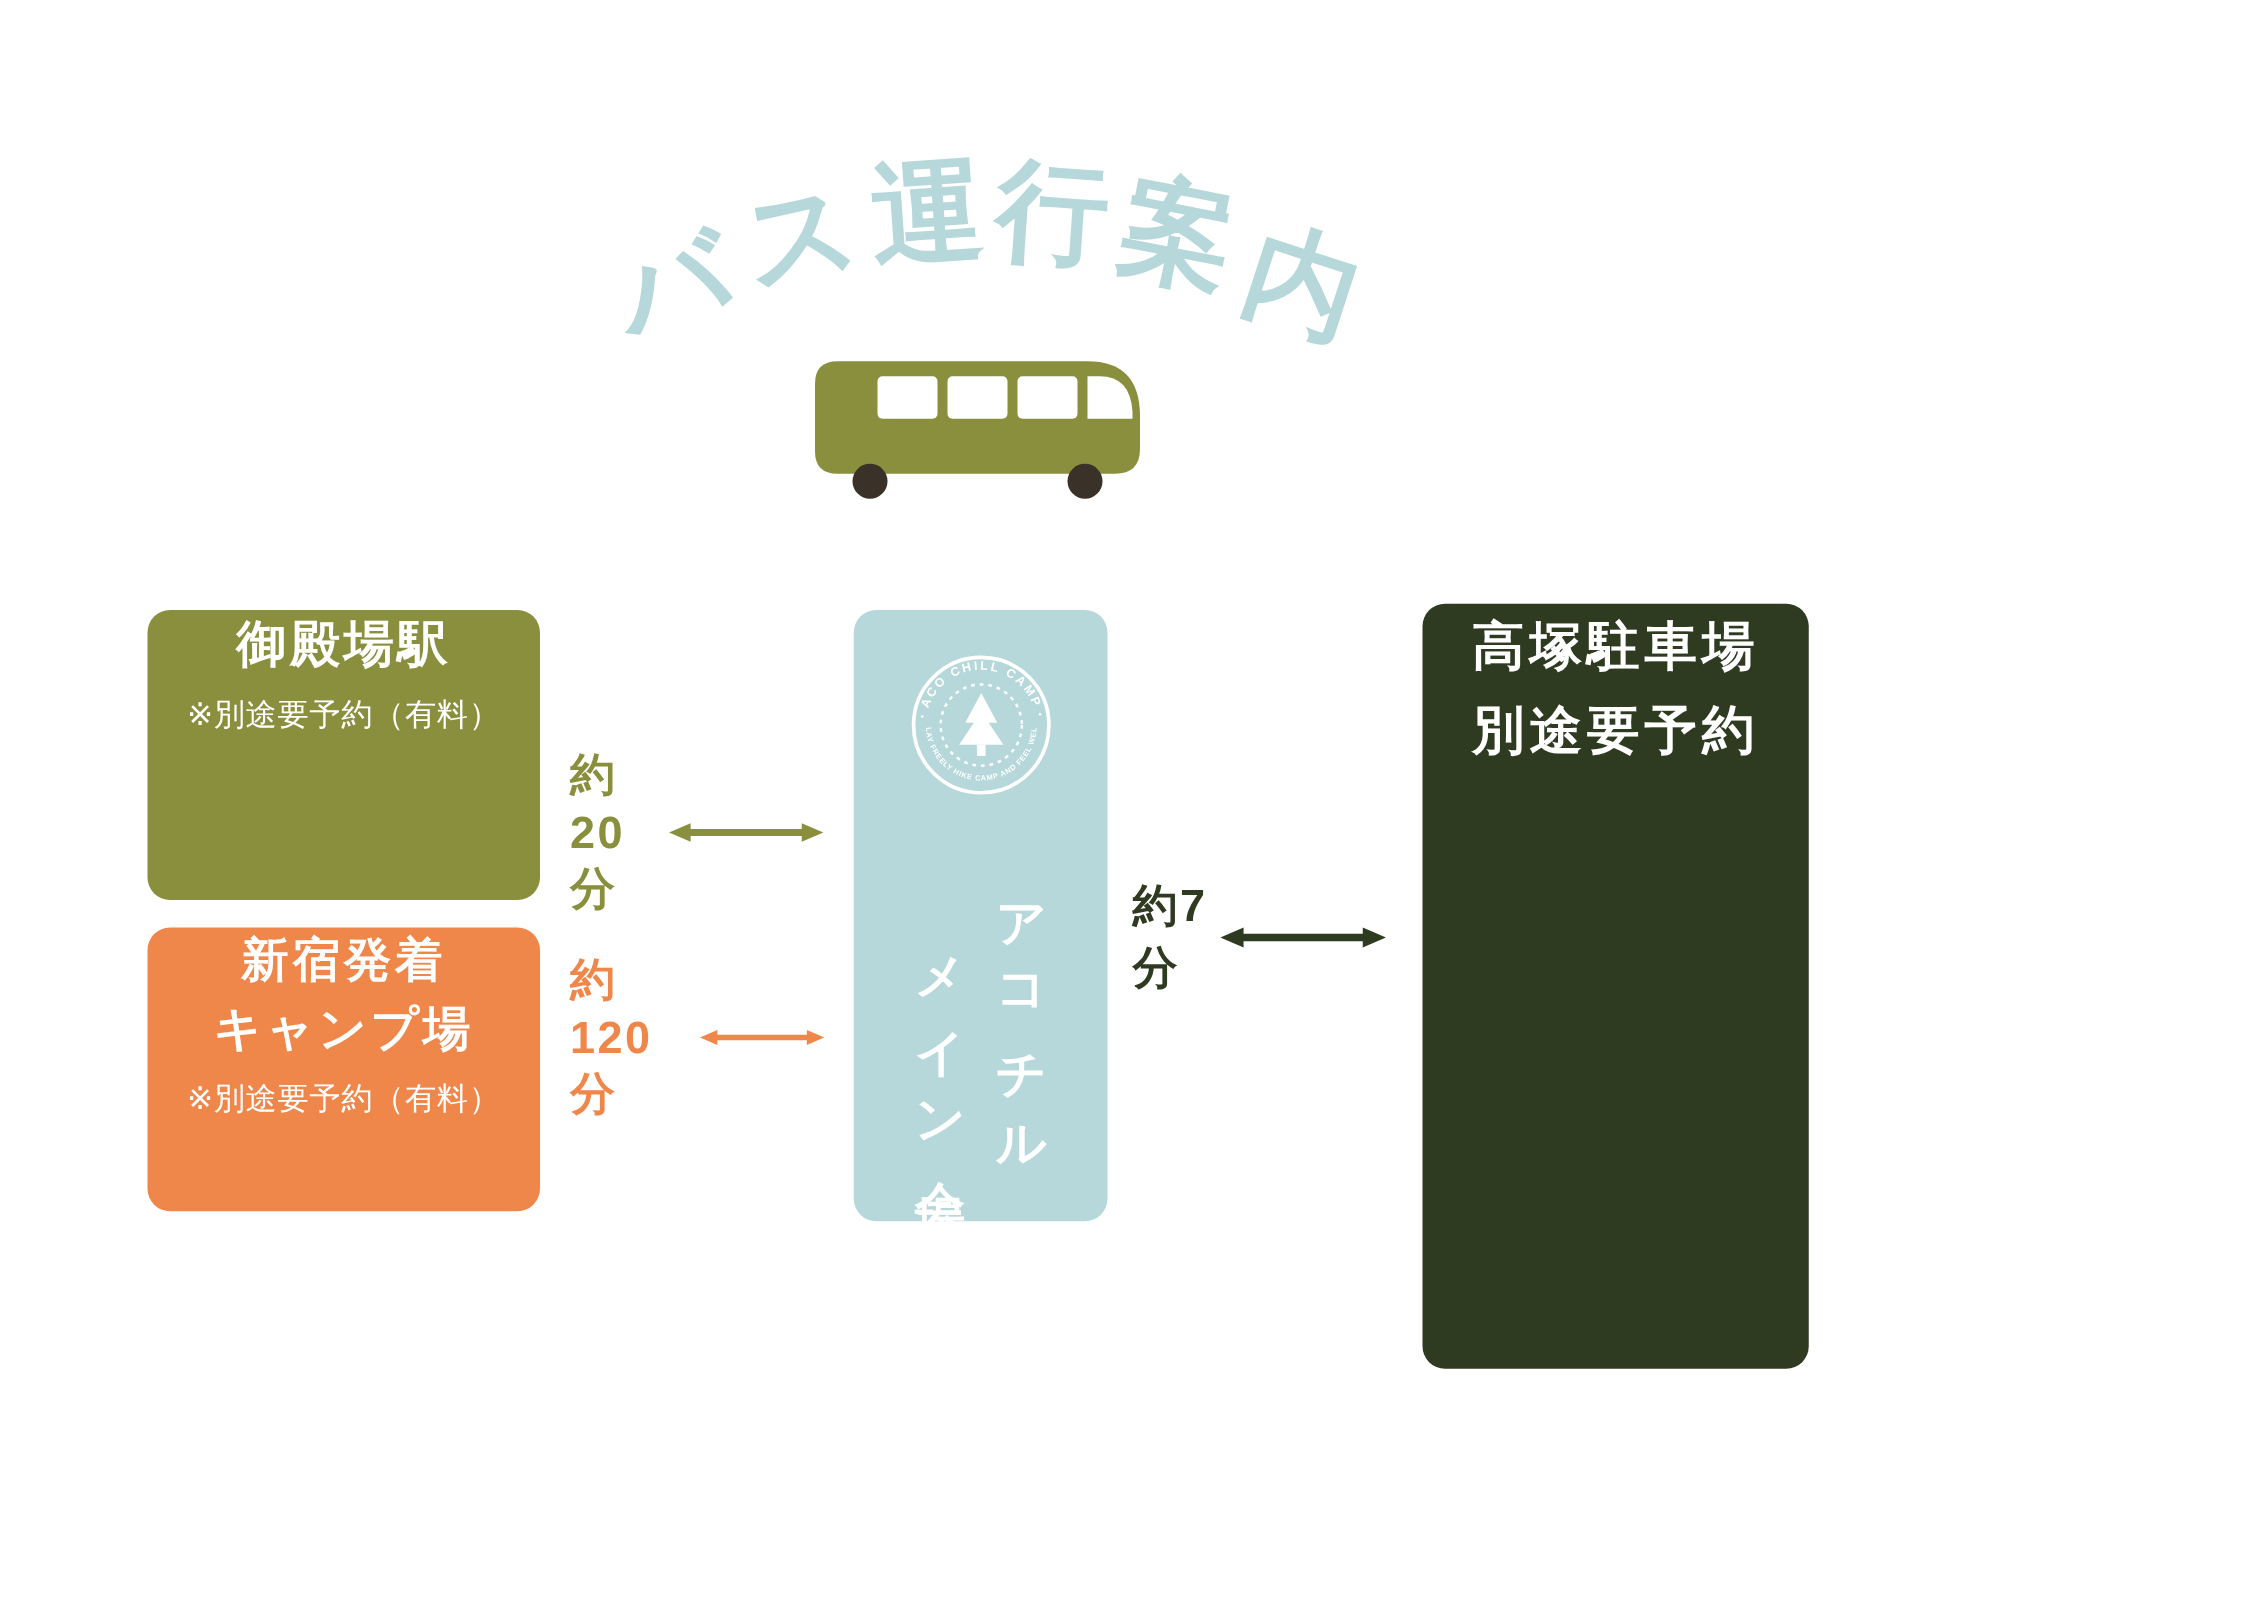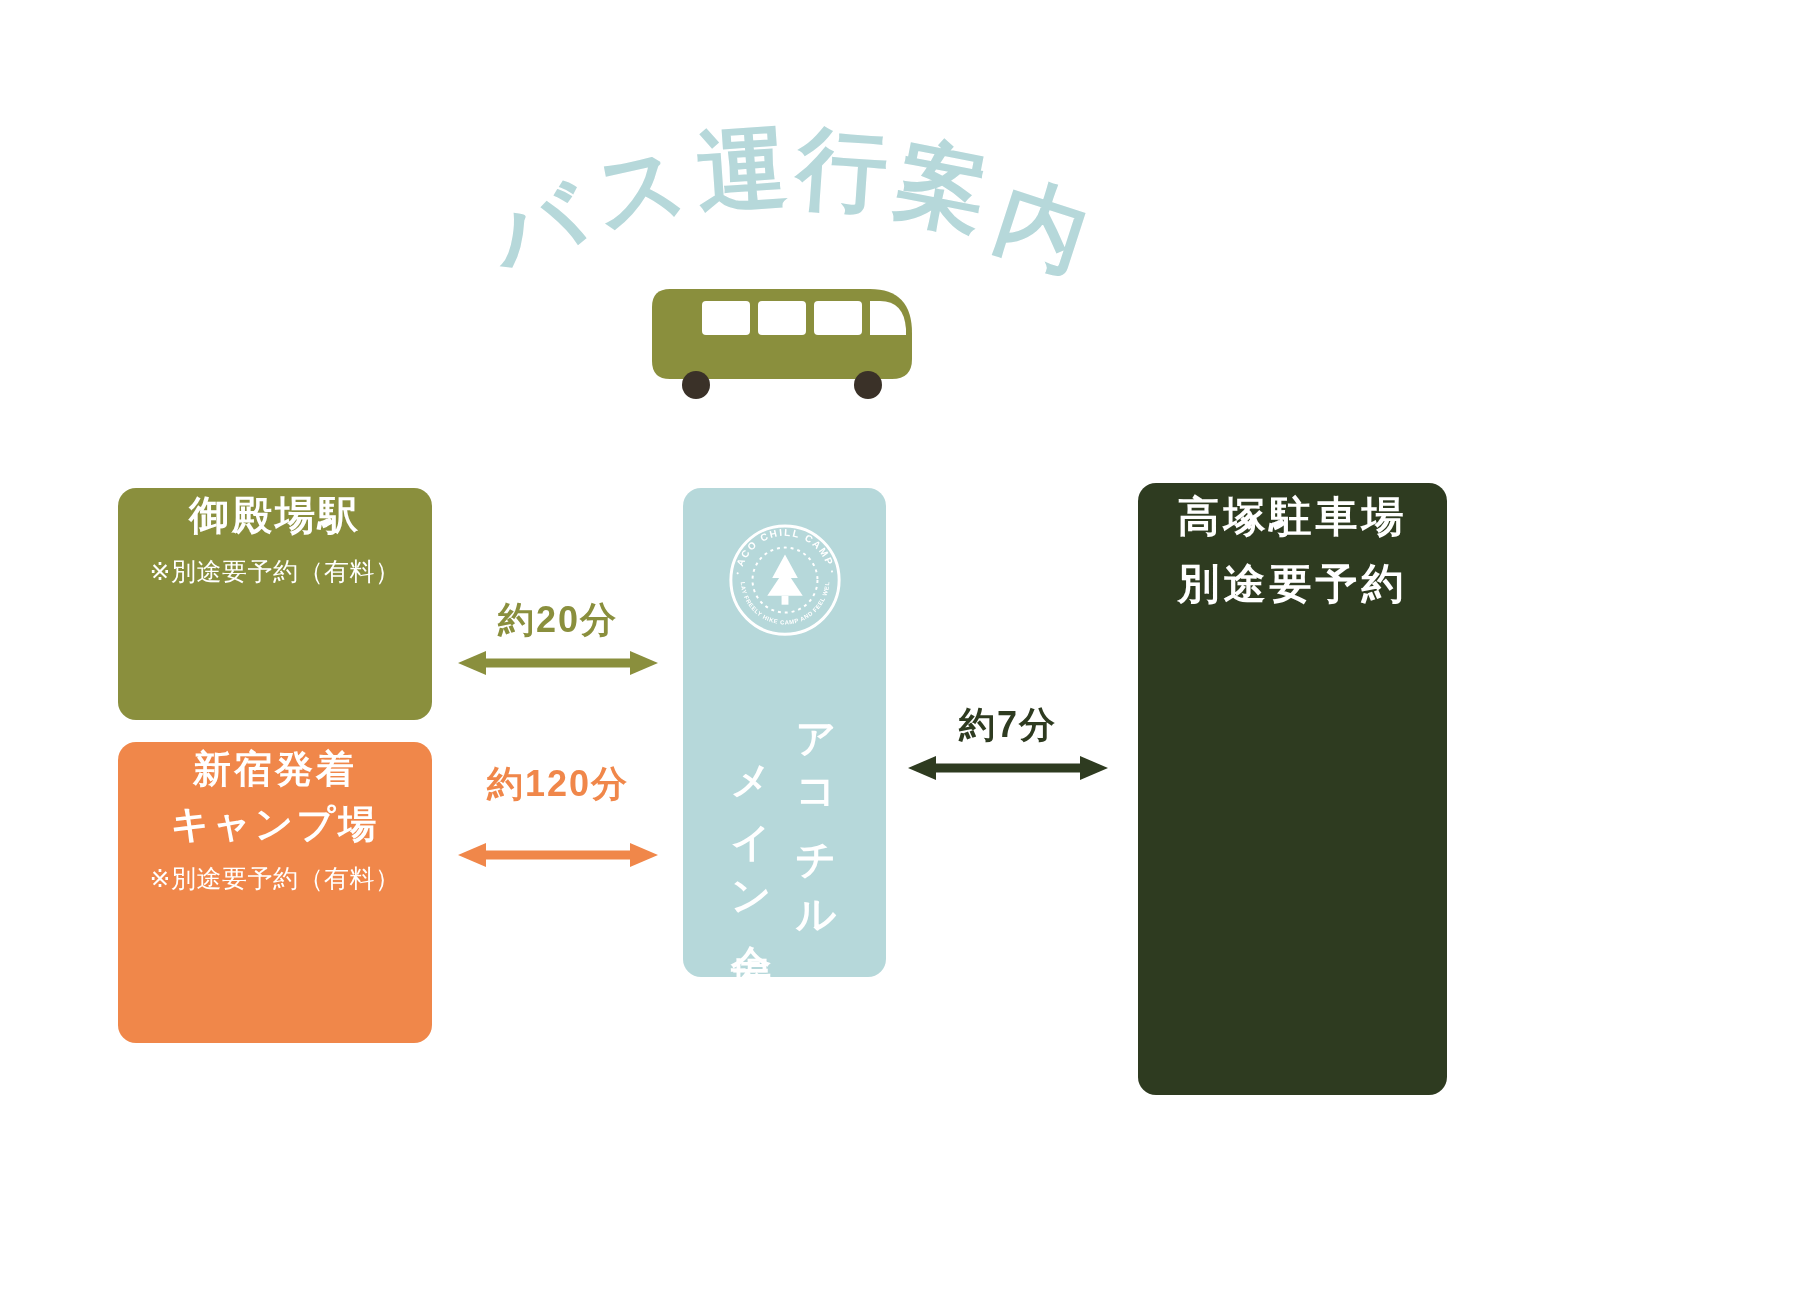--- a/index.html
+++ b/index.html
@@ -28,33 +28,33 @@
   .arc-title span:nth-child(5){transform:translateY(17px) rotate(11deg);}
   .arc-title span:nth-child(6){transform:translateY(56px) rotate(18deg);}
 
   .bus{position:absolute;left:648px;top:281px;}
 
   
   .box{position:absolute;border-radius:18px;color:#fff;display:flex;flex-direction:column;align-items:center;justify-content:flex-start;text-align:center;}
   .box-gotemba{left:118px;top:488px;width:314px;height:232px;background:var(--olive);gap:12px;}
   .box-gotemba .box-title{font-size:40px;font-weight:600;letter-spacing:3px;}
   .box-note{font-size:25px;font-weight:500;letter-spacing:0.5px;}
-  .box-shinjuku{left:118px;top:742px;width:314px;height:301px;background:var(--orange);gap:10px;}
+  .box-shinjuku{left:118px;top:742px;width:314px;height:227px;background:var(--orange);gap:10px;}
   .box-shinjuku .box-title{font-size:38px;font-weight:600;letter-spacing:3px;line-height:1.45;}
   .box-venue{left:683px;top:488px;width:203px;height:489px;background:var(--light-blue);justify-content:flex-start;padding-top:34px;}
   .box-camp{left:1138px;top:483px;width:309px;height:612px;background:var(--dark-green);}
   .box-camp .box-title{font-size:42px;font-weight:600;letter-spacing:4px;line-height:1.6;}
 
   
   .venue-text{writing-mode:vertical-rl;color:#fff;font-size:40px;font-weight:600;letter-spacing:13px;margin-top:14px;height:330px;}
   .venue-text .l1{display:block;margin-left:10px;}
   .venue-text .l2{display:block;margin-top:46px;}
 
   
-  .route{position:absolute;display:flex;flex-direction:column;align-items:center;gap:4px;}
+  .route{position:absolute;display:flex;flex-direction:row;align-items:center;gap:4px;}
   .route .duration{font-size:36px;font-weight:700;letter-spacing:2px;}
   .route-gotemba{left:456px;top:596px;width:204px;}
   .route-gotemba{color:var(--olive);}
   .route-shinjuku{left:456px;top:760px;width:204px;}
   .route-shinjuku{color:var(--orange);gap:32px;}
   .route-camp{left:906px;top:701px;width:204px;}
   .route-camp{color:var(--dark-green);}
   .route .duration{color:currentColor;}
   .arrow{display:block;}
 </style>

